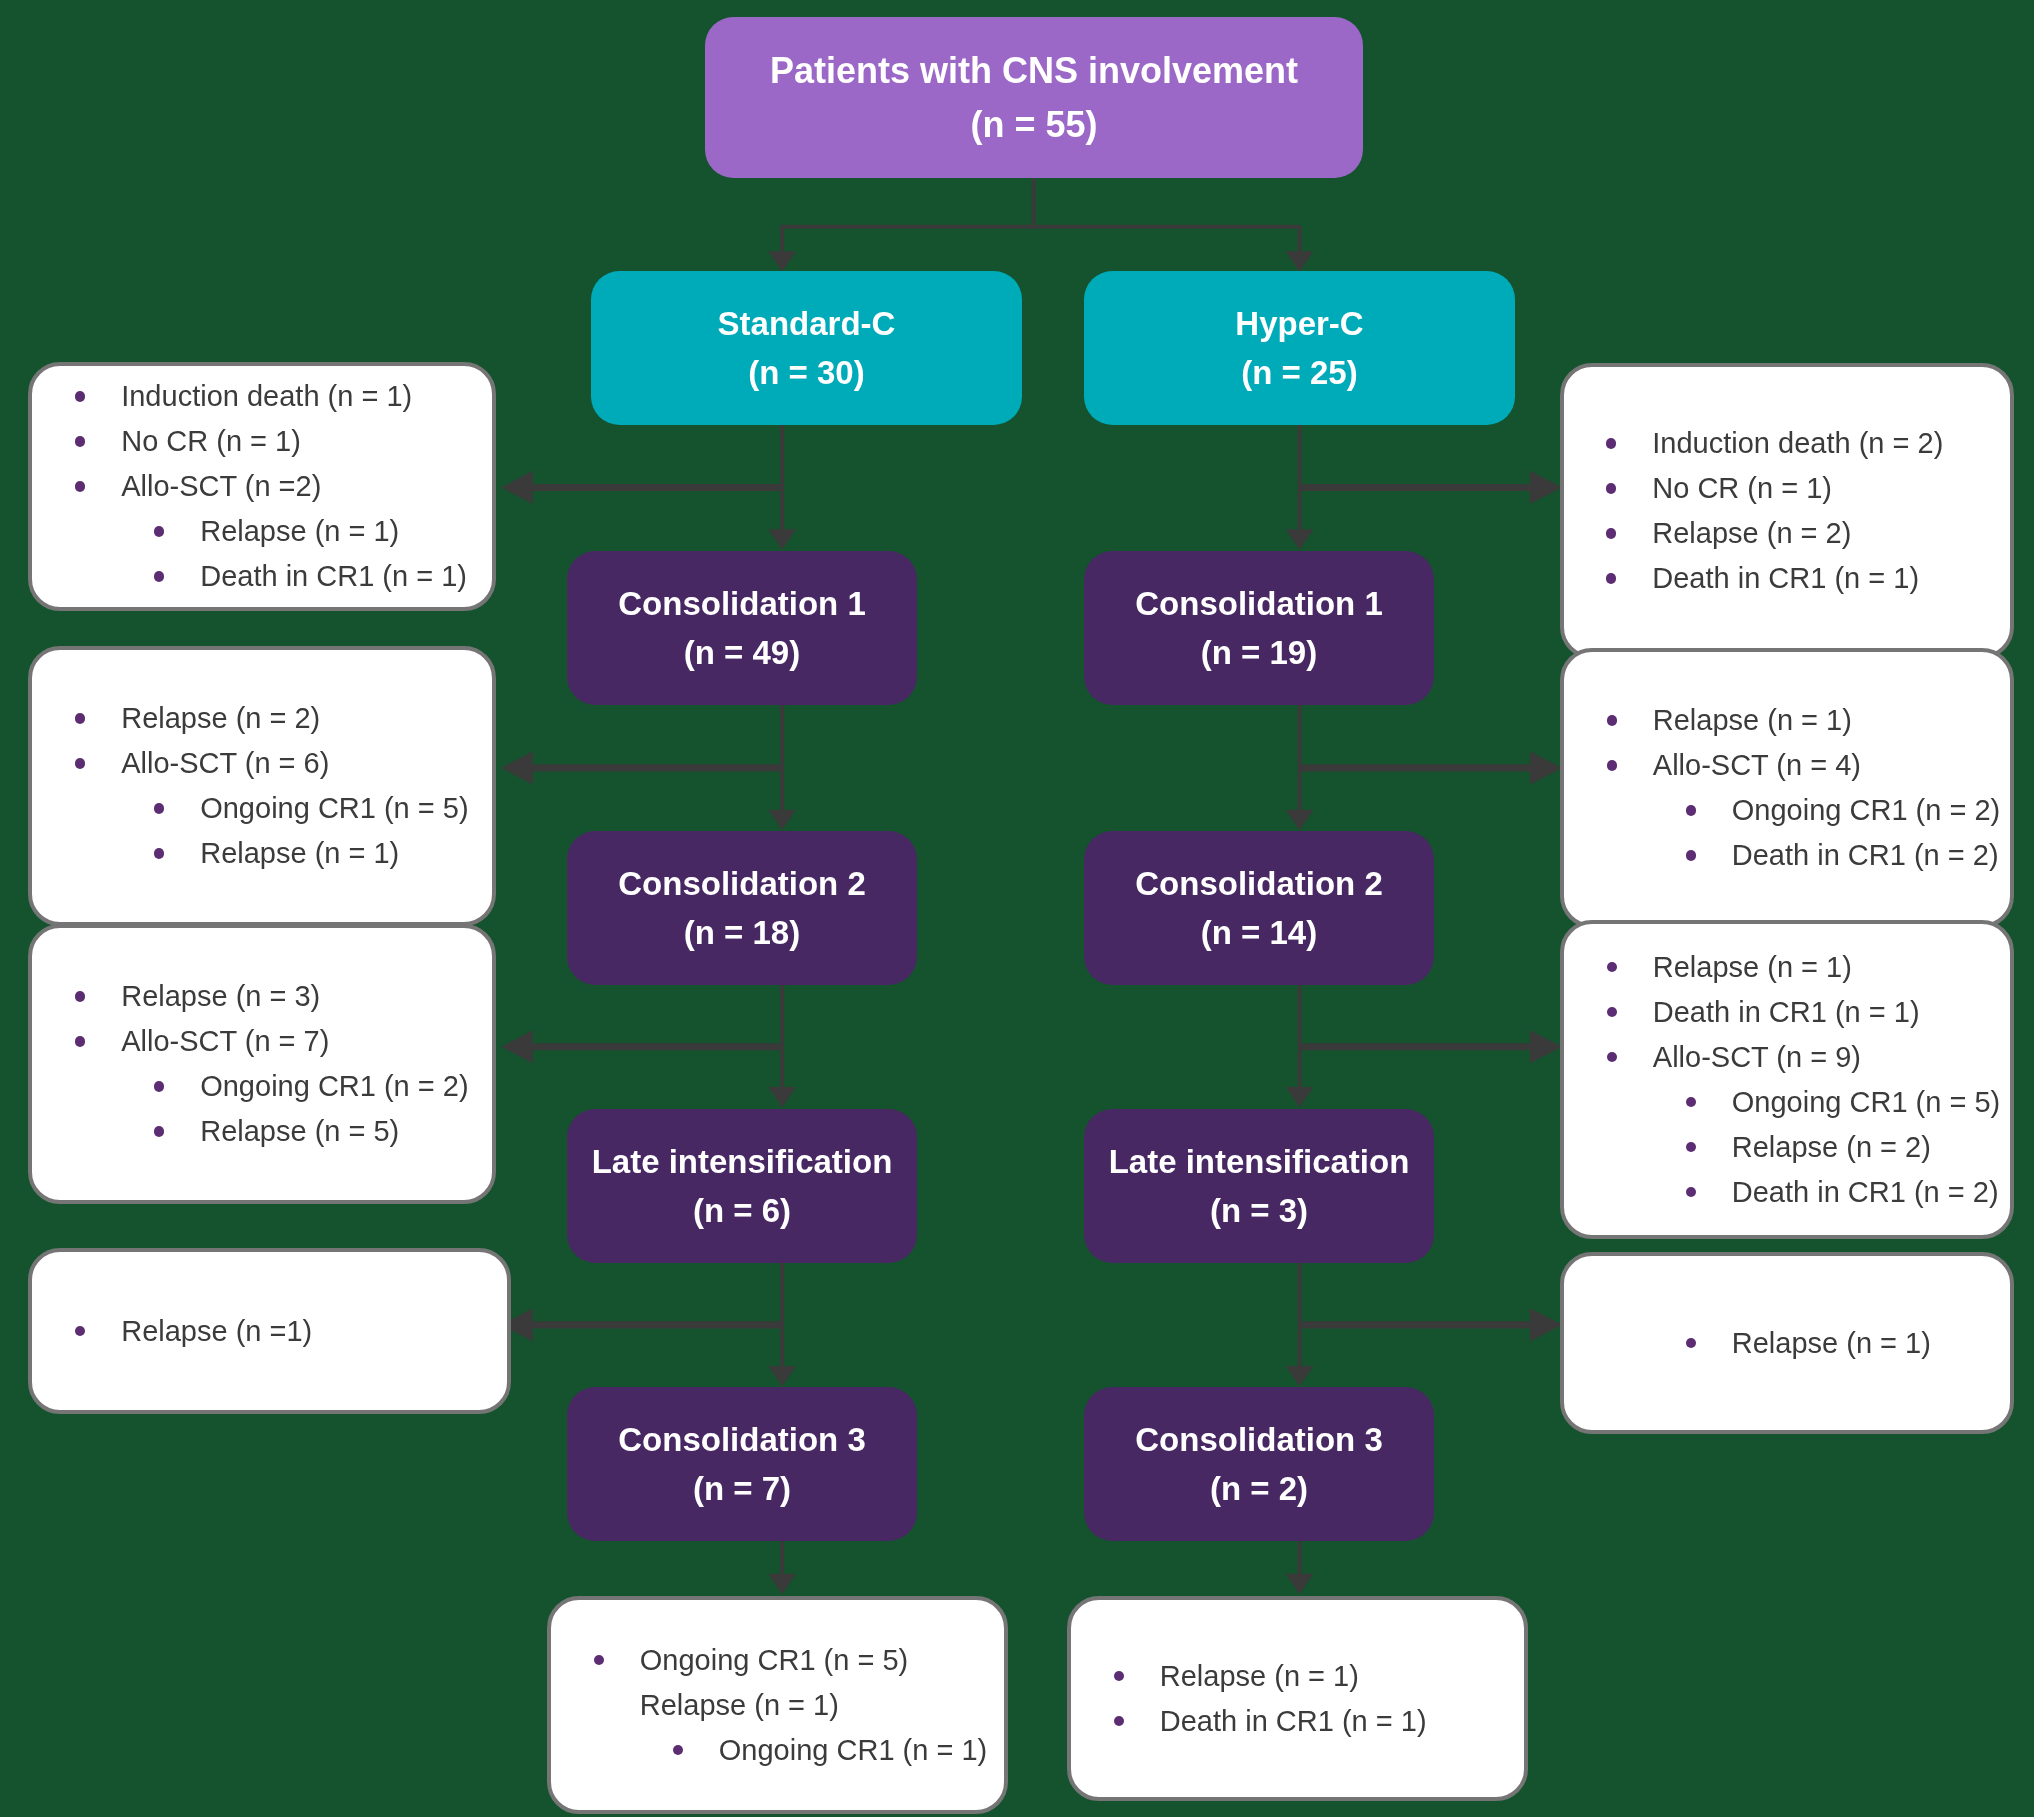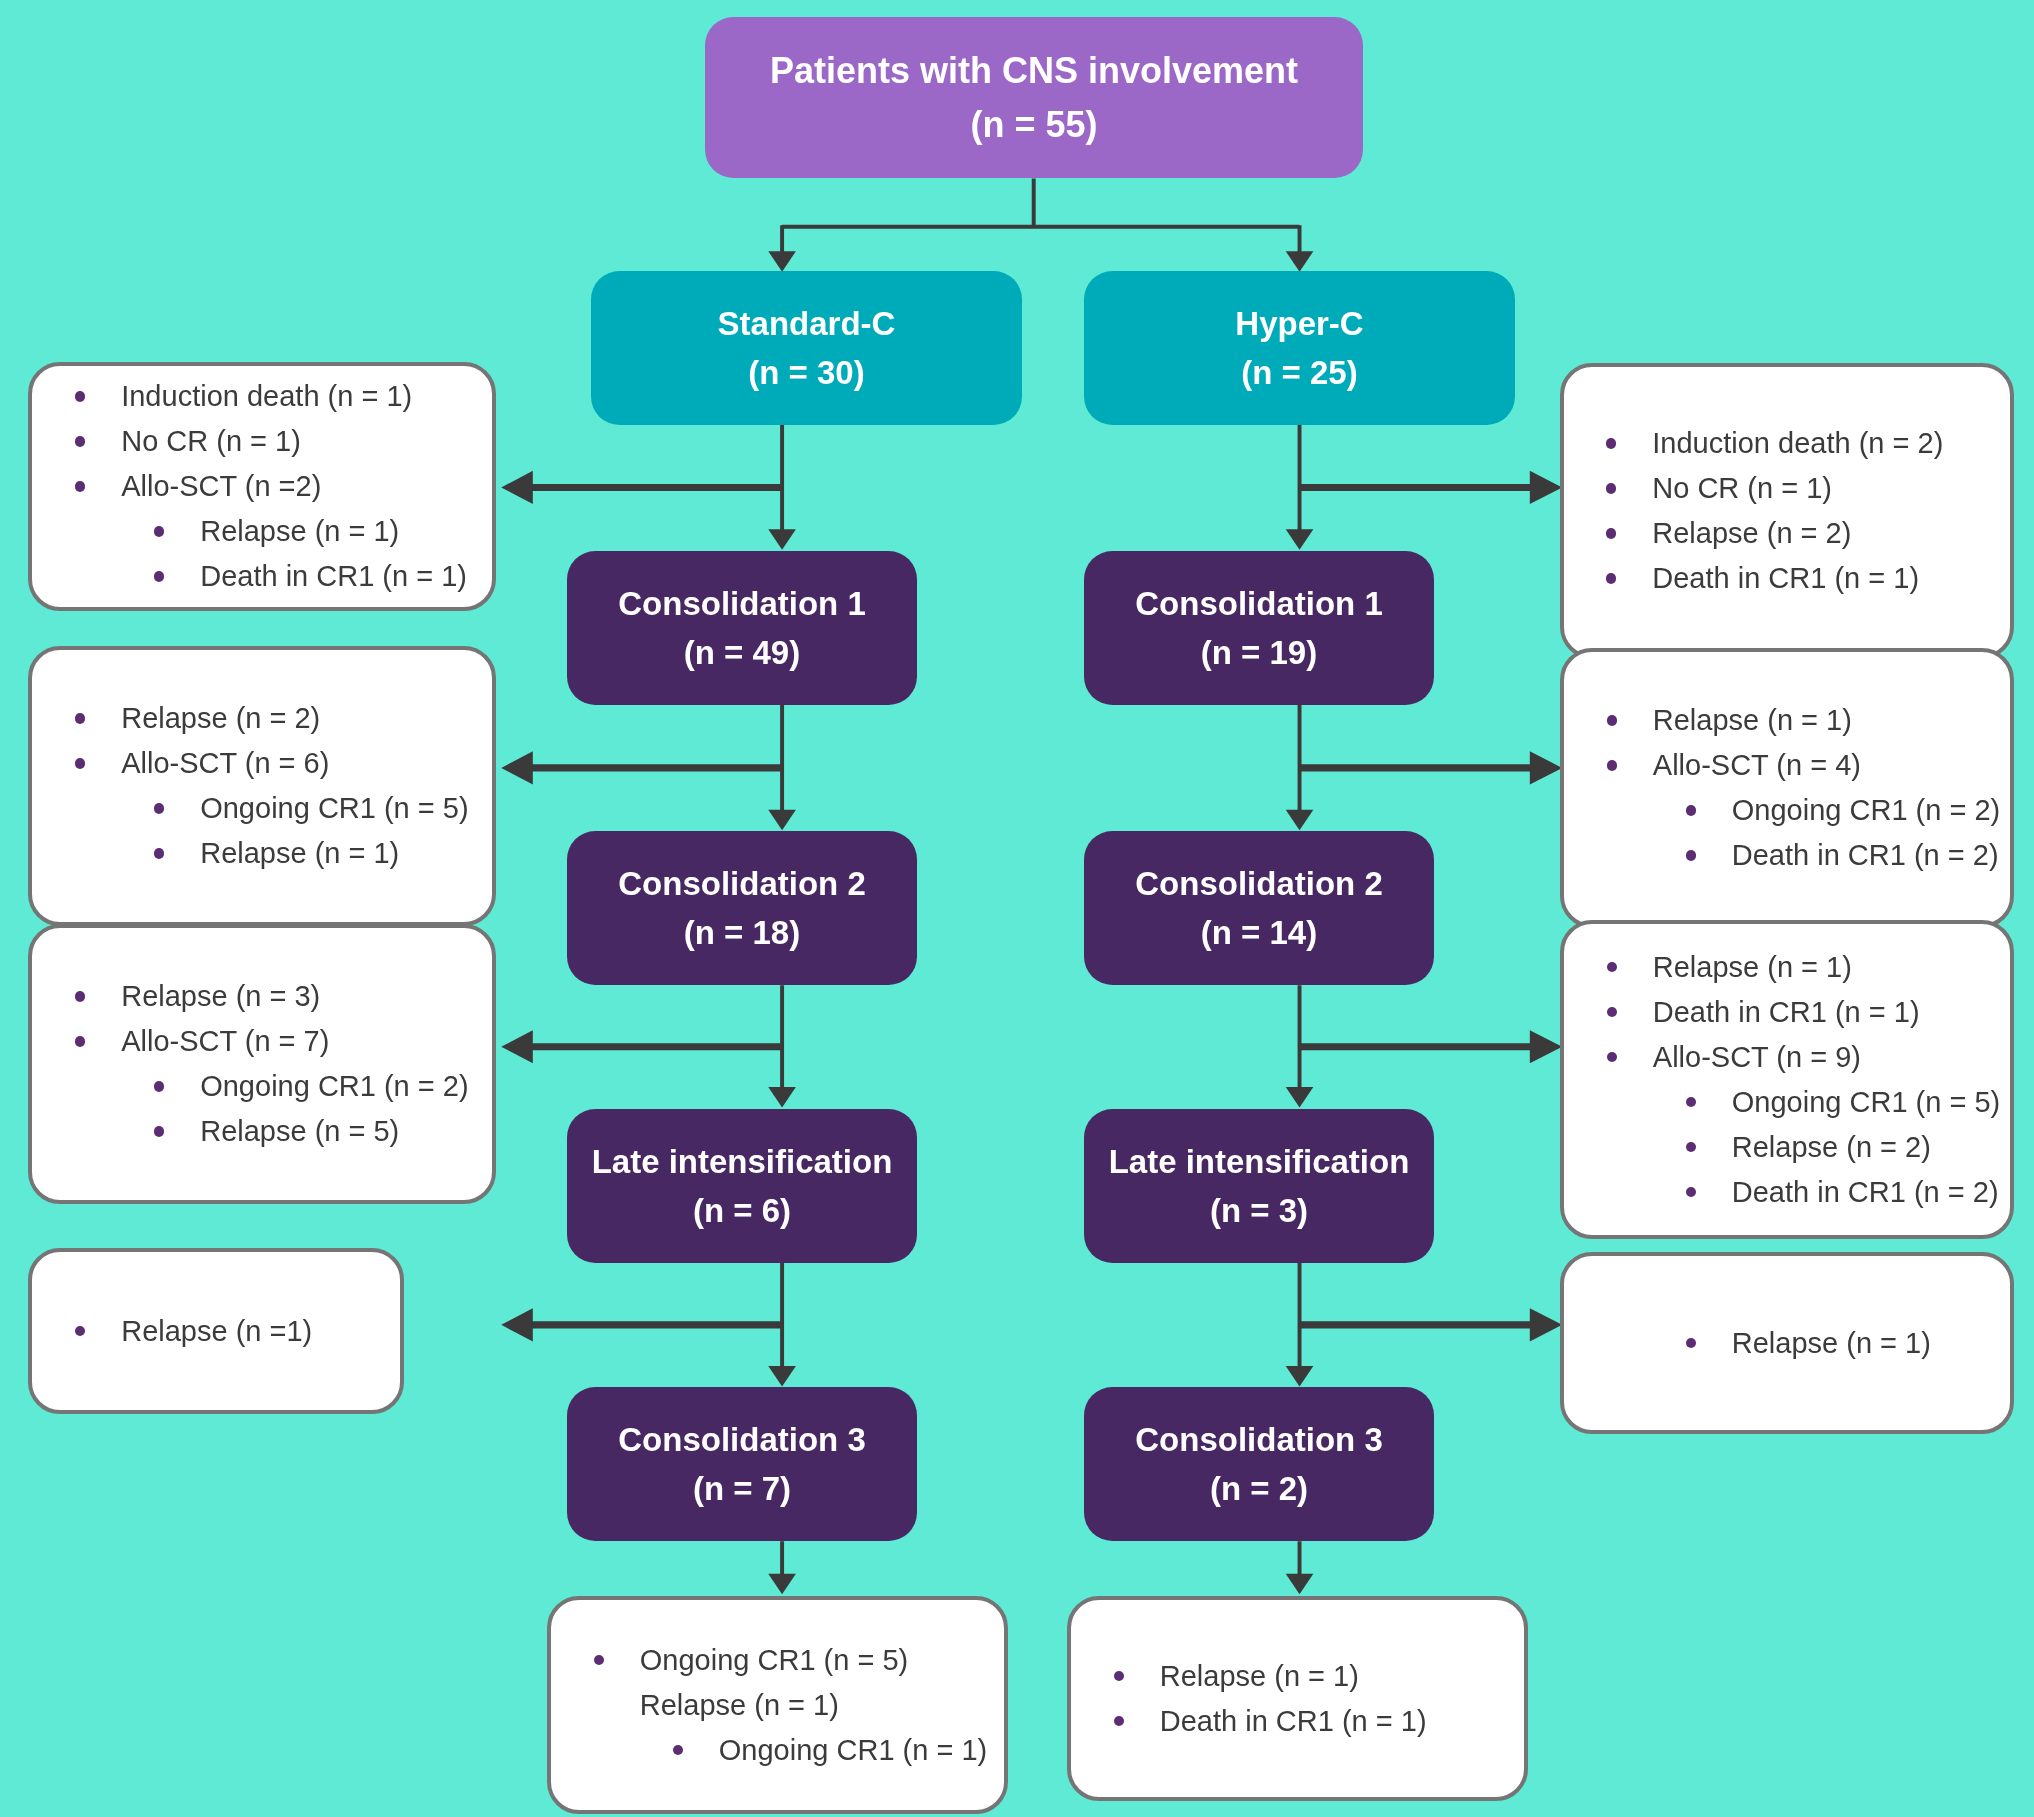--- a/index.html
+++ b/index.html
@@ -1,20 +1,20 @@
 <!DOCTYPE html>
 <html style="font-size:12.6px"><head>
 <meta charset="utf-8">
 <style>
   html, body { margin: 0; padding: 0; background: #ffffff; }
   .canvas {
     position: relative;
     width: 2035px;
     height: 1817px;
-    background: #5eead4;
+    background: #14532d;
     font-family: "Liberation Sans", sans-serif;
     overflow: hidden;
   }
   svg.arrows { position: absolute; left: 0; top: 0; }
 
   
   .flow {
     position: absolute;
     border-radius: 28.4px;
     color: #ffffff;
@@ -48,21 +48,21 @@
     border-radius: 32px;
     box-sizing: border-box;
     display: flex;
     flex-direction: column;
     justify-content: center;
     padding: 14.2px 20.5px;
   }
   #sideL1 { left: 28.4px;   top: 362px;  width: 468px; height: 249px; }
   #sideL2 { left: 28.4px;   top: 646px;  width: 468px; height: 280px; }
   #sideL3 { left: 28.4px;   top: 924px; width: 468px; height: 280px; }
-  #sideL4 { left: 28.4px;   top: 1248px; width: 376px; height: 166px; }
+  #sideL4 { left: 28.4px;   top: 1248px; width: 483px; height: 166px; }
   #sideR1 { left: 1560px; top: 363px;  width: 454px; height: 296px; padding-left: 20px; }
   #sideR2 { left: 1560px; top: 648px;  width: 454px; height: 280px; }
   #sideR3 { left: 1560px; top: 920px; width: 454px; height: 319px; }
   #sideR4 { left: 1560px; top: 1252px; width: 454px; height: 182px; }
   #outL   { left: 547px;  top: 1596px; width: 461px; height: 218px; }
   #outR   { left: 1067px; top: 1596px; width: 461px; height: 205px; }
 
   
   .li {
     display: flex;

